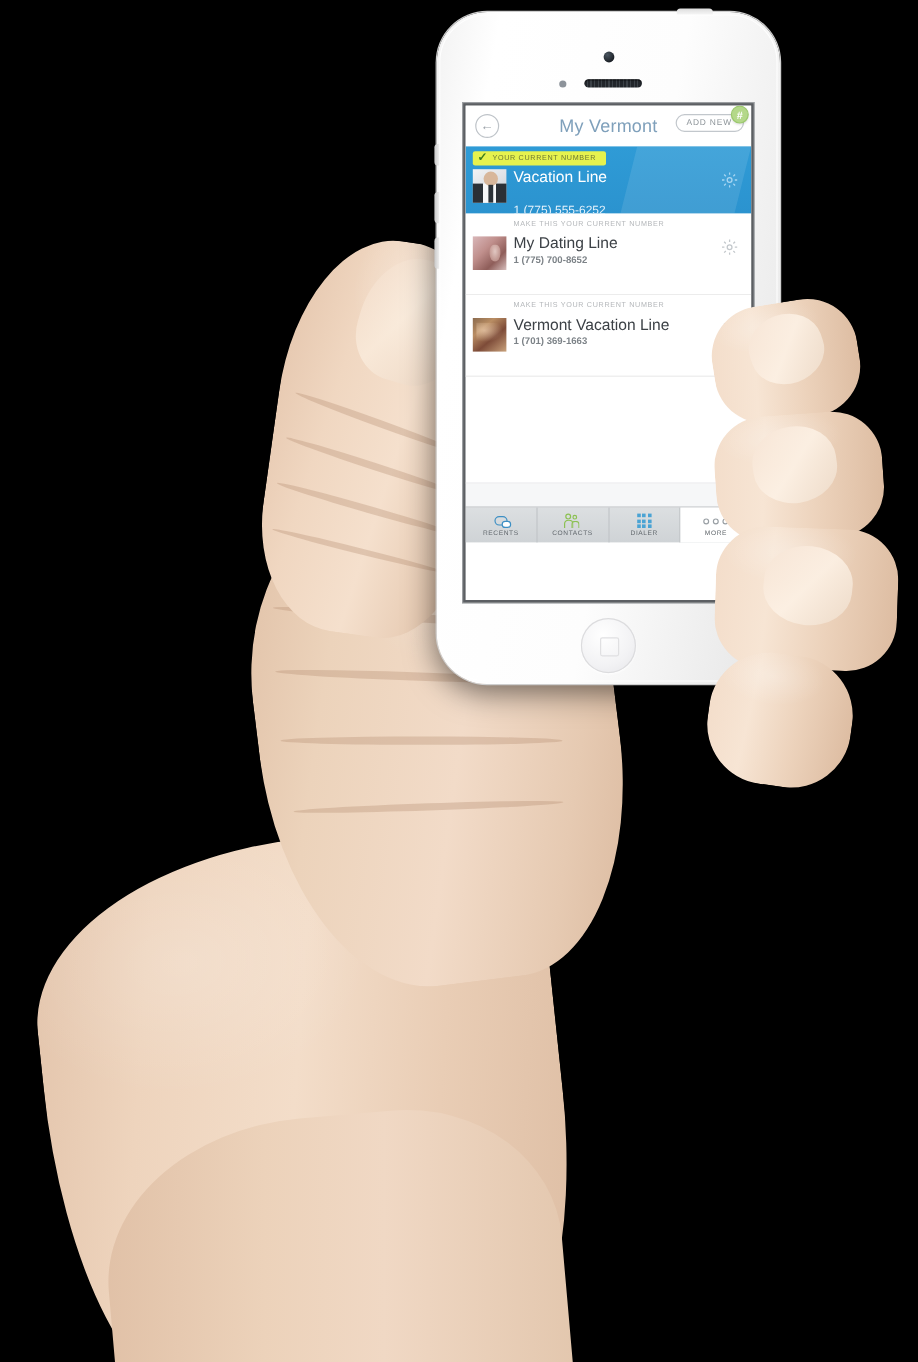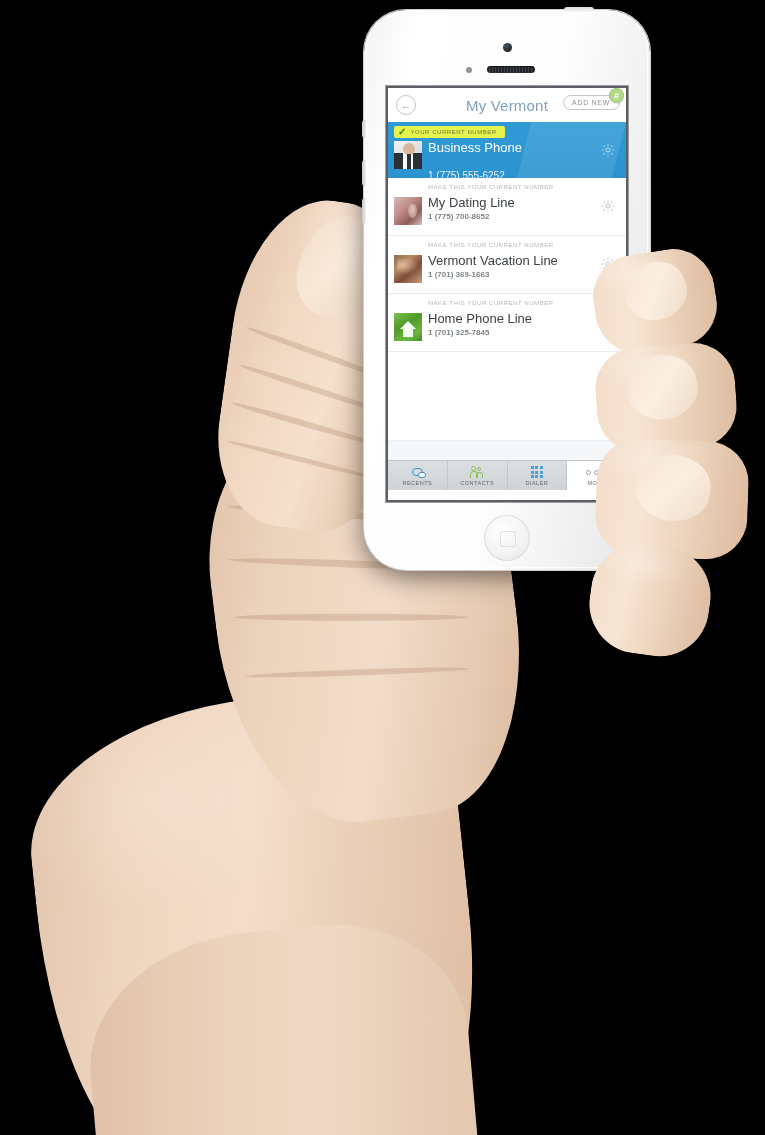--- a/index.html
+++ b/index.html
@@ -155,21 +155,21 @@
     background:linear-gradient(90deg,#2b3036 0 34%,#f7f8f9 34% 66%,#2b3036 66%); }
   .av-tie{ position:absolute; left:13px; bottom:0; width:4px; height:15px; background:#2c3238; }
   .av-head{ position:absolute; left:9px; top:2px; width:12px; height:12px; border-radius:50%;
     background:#d8b79b; }
 
   .row-active .info{ position:absolute; left:40px; top:18px; z-index:3; }
   .row-active .nm{ font-size:13px; color:#fff; line-height:15px; }
   .row-active .ph{ font-size:10px; color:#e3f1fb; line-height:11px; margin-top:15px; }
   .gear-active{ position:absolute; right:10px; top:20px; z-index:3; }
 
-  .row{ position:relative; height:58px; border-bottom:1px solid #ececec; background:#fff;padding-left:16px; }
+  .row{ position:relative; height:68px; border-bottom:1px solid #ececec; background:#fff;padding-left:16px; }
   .row-hint{
     position:absolute; left:40px; top:6px; font-size:6px; color:#b4b7ba; letter-spacing:.55px;
   }
   .row .avatar{ position:absolute; left:6px; top:19px; width:28px; height:28px; overflow:hidden; }
   .av-dating{ background:linear-gradient(135deg,#d9b7b9 0%,#c08f8c 38%,#8e5d59 70%,#d7bfbd 100%); }
   .av-dating:after{ content:""; position:absolute; left:14px; top:7px; width:9px; height:14px;
     background:radial-gradient(ellipse at 50% 40%,#f0dcd6,#b8867f); border-radius:40% 40% 50% 50%; opacity:.8;}
   .av-verm{ background:linear-gradient(140deg,#8b6b4e 0%,#b98d63 30%,#7d4b38 60%,#c9a27c 100%); }
   .av-verm:after{ content:""; position:absolute; left:3px; top:4px; width:22px; height:16px;
     background:radial-gradient(ellipse at 30% 40%,rgba(255,228,200,.55),transparent 70%); }
@@ -268,21 +268,21 @@
         <div class="badge-current">
           <span class="chk">✓</span>
           <span class="btxt">YOUR CURRENT NUMBER</span>
         </div>
         <div class="avatar">
           <div class="av-suit"></div>
             <div class="av-head"></div>
             <div class="av-tie"></div>
         </div>
         <div class="info">
-          <div class="nm">Business Phone</div>
+          <div class="nm">Vacation Line</div>
           <div class="ph">1 (775) 555-6252</div>
         </div>
         <div class="gear-active">
           <svg width="16" height="16" viewBox="0 0 24 24" fill="none" stroke="#a8d6f2" stroke-width="1.6">
             <circle cx="12" cy="12" r="3"></circle>
             <path d="M12 2.5v3M12 18.5v3M2.5 12h3M18.5 12h3M5.2 5.2l2.1 2.1M16.7 16.7l2.1 2.1M18.8 5.2l-2.1 2.1M7.3 16.7l-2.1 2.1"></path>
           </svg>
         </div>
       </div>
 
@@ -309,34 +309,20 @@
           <div class="ph">1 (701) 369-1663</div>
         </div>
         <div class="gear">
           <svg width="16" height="16" viewBox="0 0 24 24" fill="none" stroke="#c3c8cc" stroke-width="1.6">
             <circle cx="12" cy="12" r="3"></circle>
             <path d="M12 2.5v3M12 18.5v3M2.5 12h3M18.5 12h3M5.2 5.2l2.1 2.1M16.7 16.7l2.1 2.1M18.8 5.2l-2.1 2.1M7.3 16.7l-2.1 2.1"></path>
           </svg>
         </div>
       </div>
 
-      <div class="row">
-        <div class="row-hint">MAKE THIS YOUR CURRENT NUMBER</div>
-        <div class="avatar av-home"></div>
-        <div class="info">
-          <div class="nm">Home Phone Line</div>
-          <div class="ph">1 (701) 325-7845</div>
-        </div>
-        <div class="gear">
-          <svg width="16" height="16" viewBox="0 0 24 24" fill="none" stroke="#c3c8cc" stroke-width="1.6">
-            <circle cx="12" cy="12" r="3"></circle>
-            <path d="M12 2.5v3M12 18.5v3M2.5 12h3M18.5 12h3M5.2 5.2l2.1 2.1M16.7 16.7l2.1 2.1M18.8 5.2l-2.1 2.1M7.3 16.7l-2.1 2.1"></path>
-          </svg>
-        </div>
-      </div>
     </div>
 
     <div class="filler"></div>
     <div class="pre-tab"></div>
 
     <div class="tabbar">
       <div class="tab">
         <div class="ti">
           <div class="bub1">
               <div class="bub2"></div>

